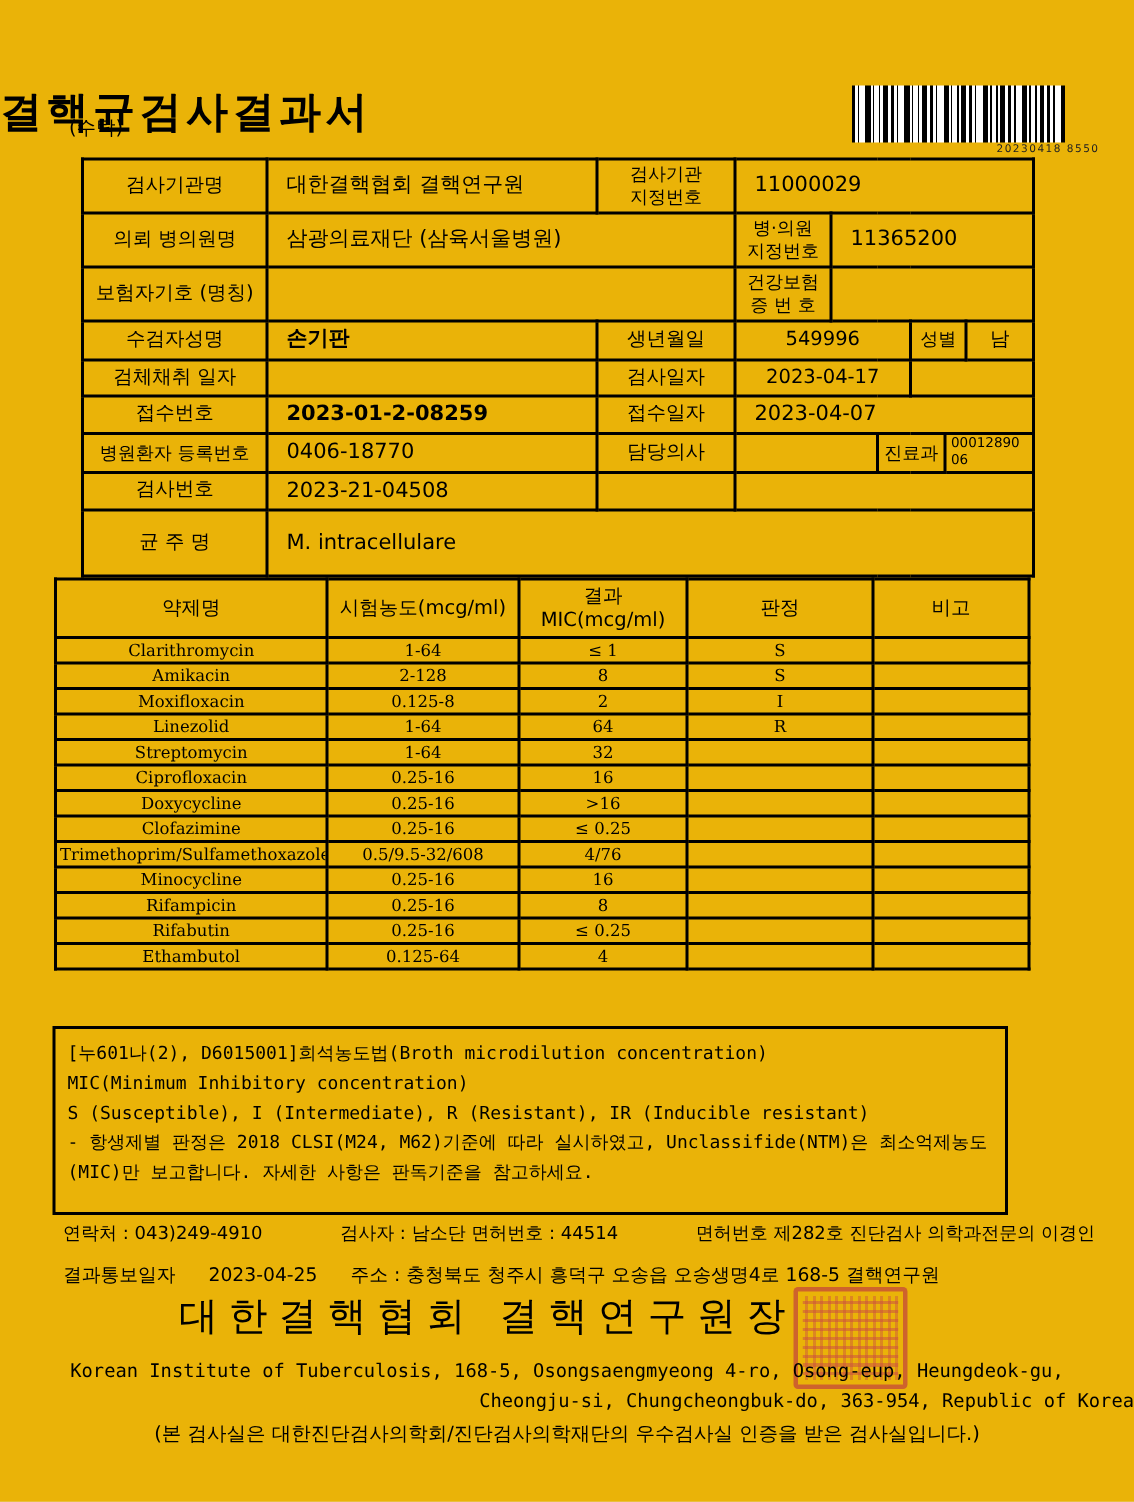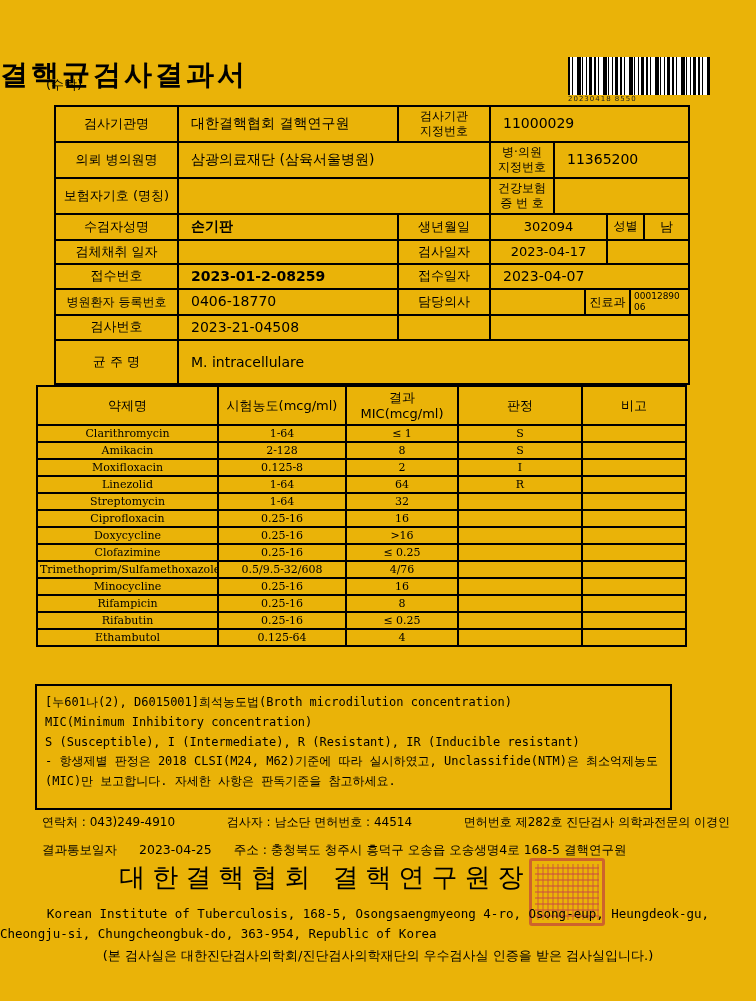--- a/index.html
+++ b/index.html
@@ -4,21 +4,21 @@
 <style>
   * { margin:0; padding:0; box-sizing:border-box; }
   body { background:#e8e8e8; font-family:"DejaVu Sans", sans-serif; color:#000; }
   .page { position:relative; width:756px; height:1001px; background:#eab308; margin:0 auto; overflow:hidden; }
 
   
   .consignment { position:absolute; left:46px; top:76px; font-size:13px; }
   .doc-title { position:absolute; left:0; top:56px; width:100%; text-align:left;
                font-size:28px; font-weight:bold; letter-spacing:3px;
                font-family:"DejaVu Serif", serif; }
-  .barcode-wrap { position:absolute; left:568px; top:57px; width:165px; text-align:left; }
+  .barcode-wrap { position:absolute; left:568px; top:57px; width:165px; text-align:right; }
   .barcode { width:142px; height:38px;
     background:repeating-linear-gradient(90deg,
       #000 0 2px, #fff 2px 4px, #000 4px 5px, #fff 5px 9px,
       #000 9px 13px, #fff 13px 14px, #000 14px 15px, #fff 15px 18px,
       #000 18px 19px, #fff 19px 21px, #000 21px 24px, #fff 24px 26px); }
   .barcode-num { font-size:7px; letter-spacing:1px; color:#222; }
 
   
   table { border-collapse:collapse; table-layout:fixed; }
   .info-table { position:absolute; left:54px; top:105px; width:634px; }
@@ -53,21 +53,21 @@
                font-size:26px; font-weight:normal; letter-spacing:7px; white-space:nowrap;
                font-family:"DejaVu Serif", serif; }
   .stamp { position:absolute; left:529px; top:858px; width:76px; height:68px;
            border:3px solid rgba(194,62,62,0.75); border-radius:3px; opacity:0.9;
            background:
              repeating-linear-gradient(0deg,  rgba(200,70,70,0.55) 0 2px, transparent 2px 6px),
              repeating-linear-gradient(90deg, rgba(200,70,70,0.45) 0 2px, transparent 2px 5px);
            background-clip:content-box; padding:3px; }
   .en-line1 { position:absolute; left:0; top:906px; width:100%; text-align:center;
               font-size:12.5px; font-family:"DejaVu Sans Mono", monospace; white-space:nowrap; }
-  .en-line2 { position:absolute; left:0; top:926px; width:100%; text-align:left;
+  .en-line2 { position:absolute; left:0; top:926px; width:100%; text-align:right;
               font-size:12.5px; font-family:"DejaVu Sans Mono", monospace; }
   .cert-line { position:absolute; left:0; top:947px; width:100%; text-align:center; font-size:13px; }
 </style>
 </head>
 <body>
 
 <div class="page">
 
   <div class="consignment">(수탁)</div>
   <div class="doc-title">결핵균검사결과서</div>
@@ -108,21 +108,21 @@
       <td class="lbl">보험자기호 (명칭)</td>
       <td colspan="2" class="val"></td>
       <td class="lbl small pre">건강보험
 증 번 호</td>
       <td colspan="5" class="val"></td>
     </tr>
     <tr>
       <td class="lbl">수검자성명</td>
       <td class="val bold">손기판</td>
       <td class="lbl">생년월일</td>
-      <td colspan="3" class="ctr">302094</td>
+      <td colspan="3" class="ctr">549996</td>
       <td colspan="2" class="lbl small">성별</td>
       <td class="ctr">남</td>
     </tr>
     <tr>
       <td class="lbl">검체채취 일자</td>
       <td class="val"></td>
       <td class="lbl">검사일자</td>
       <td colspan="3" class="ctr">2023-04-17</td>
       <td colspan="3"></td>
     </tr>

